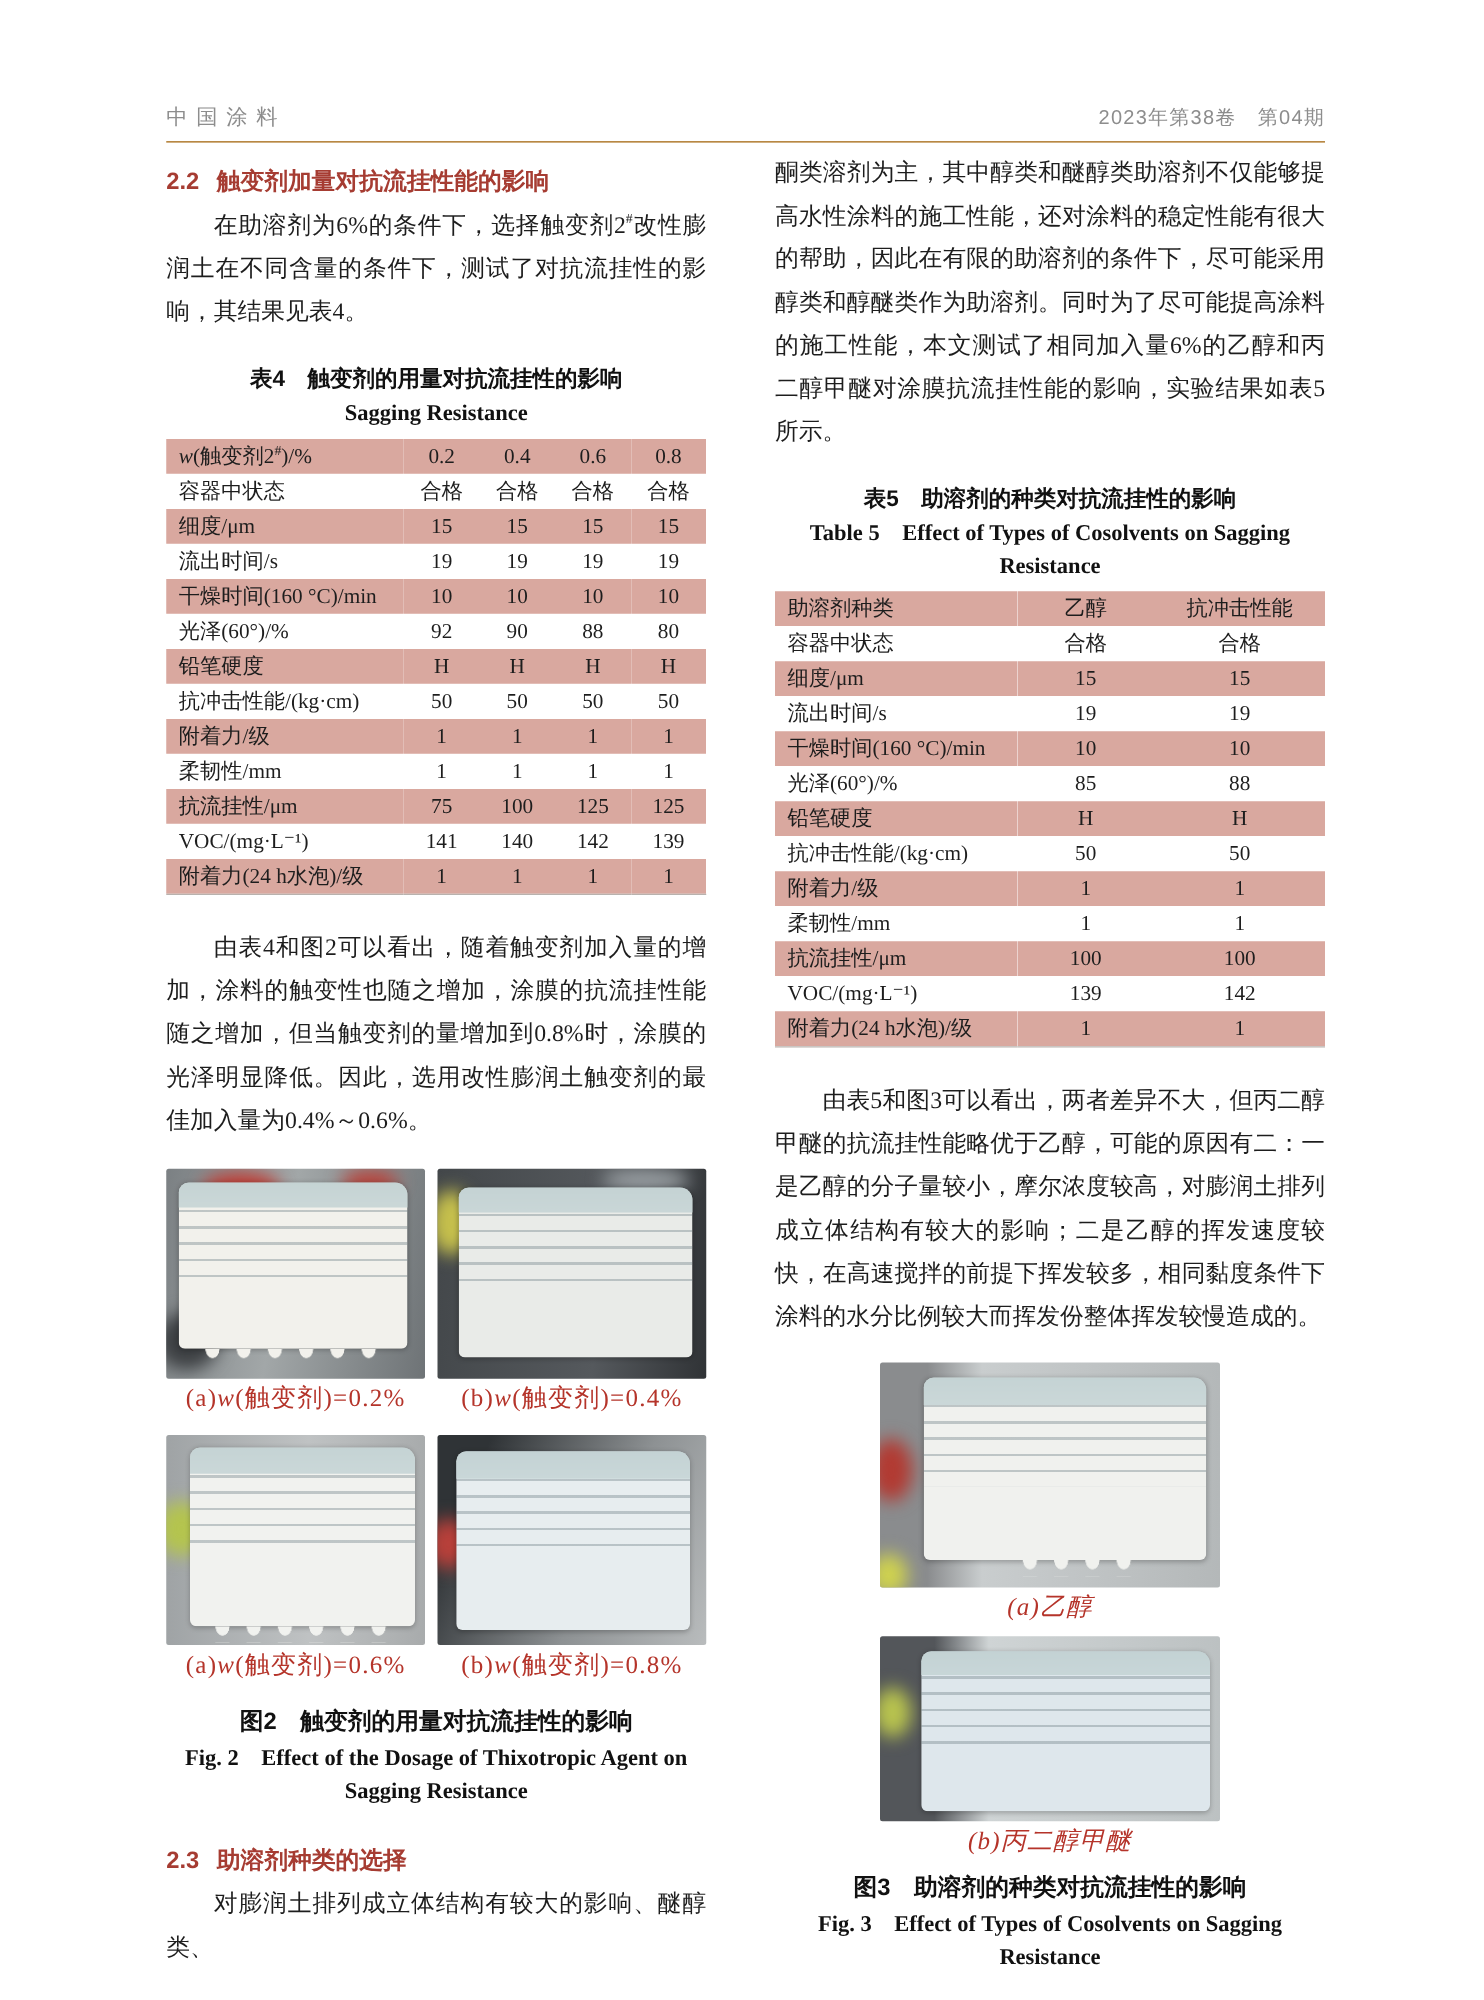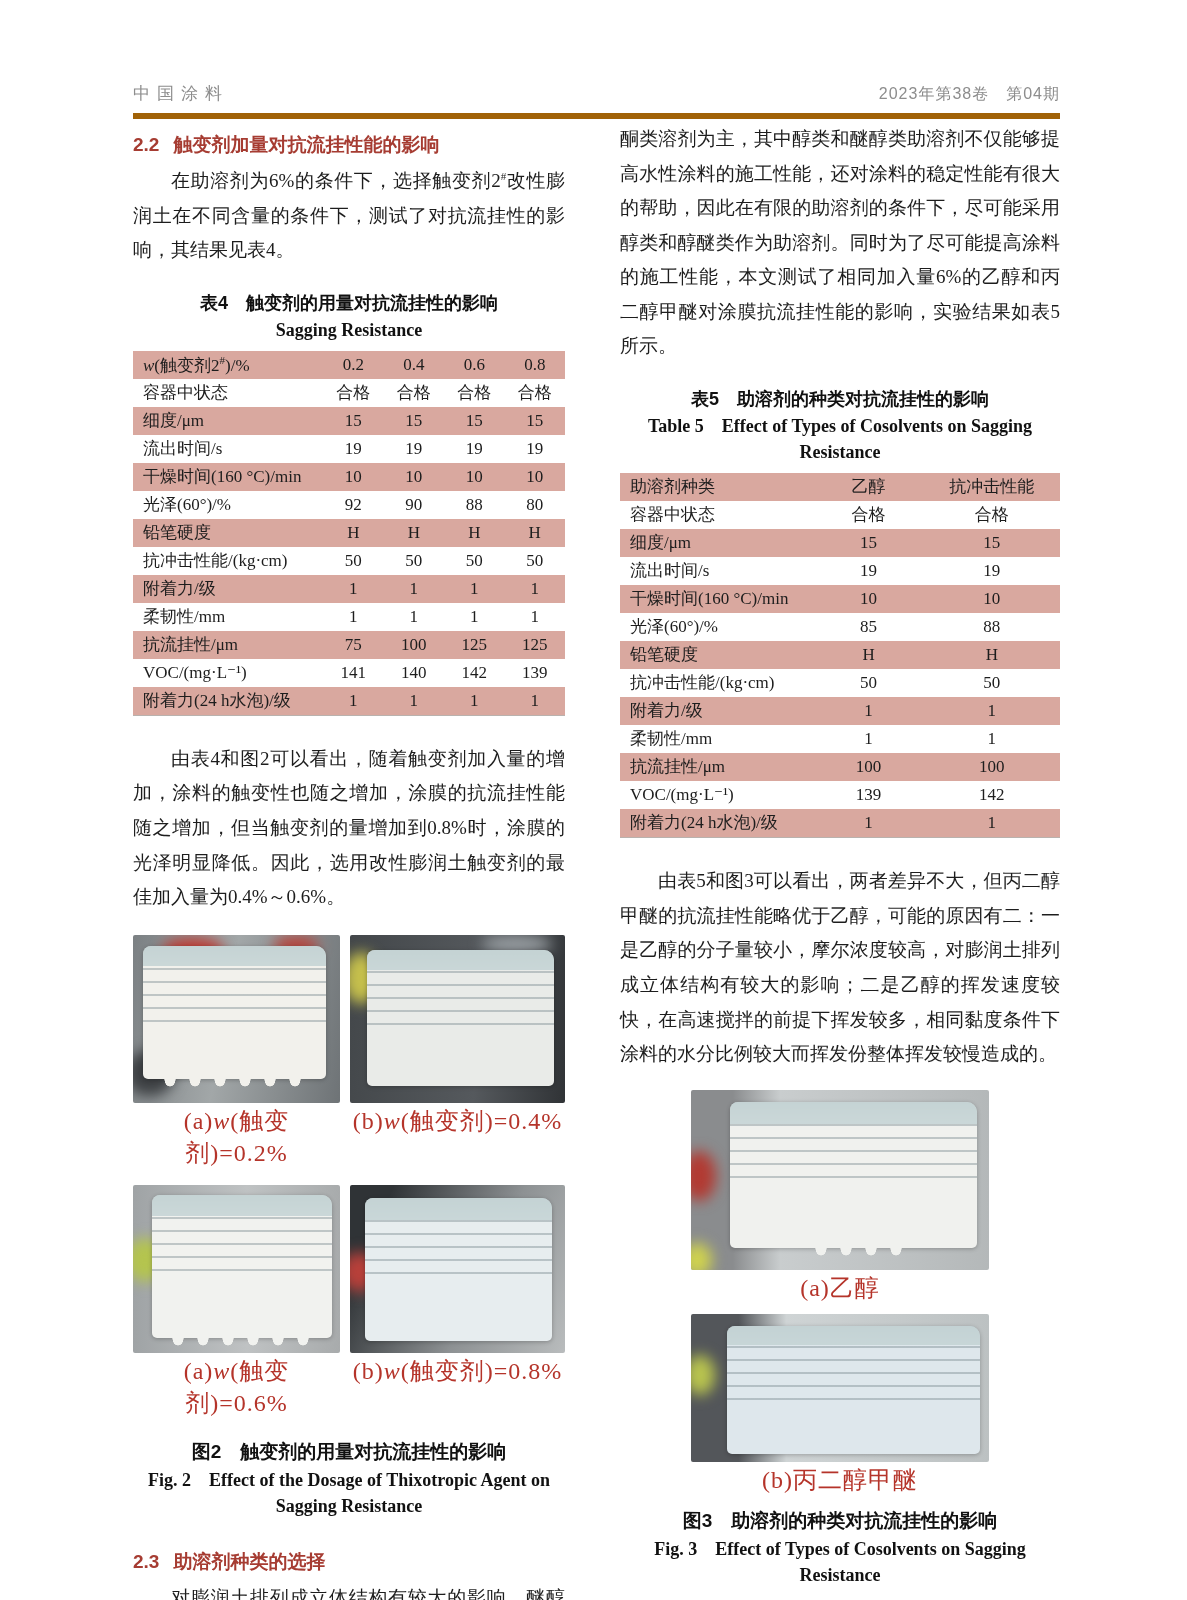--- a/index.html
+++ b/index.html
@@ -1,21 +1,21 @@
 <!DOCTYPE html>
 <html lang="zh"><head>
 <meta charset="utf-8">
 <style>
   html,body{margin:0;padding:0;background:#ffffff;}
   .page{position:relative;width:1187px;height:1600px;background:#fff;overflow:hidden;
         font-family:"Liberation Serif","DejaVu Serif",serif;color:#222;box-sizing:border-box;}
 
   
   .hdr{position:absolute;left:133px;right:127px;top:82px;display:flex;justify-content:space-between;
-       align-items:flex-end;padding-bottom:8px;border-bottom:6px solid #a16207;}
+       align-items:flex-end;padding-bottom:8px;border-bottom:1px solid #a16207;}
   .hdr .jname{font-size:17px;color:#8d8d8d;letter-spacing:7px;font-family:"Liberation Sans",sans-serif;}
   .hdr .issue{font-size:16px;color:#8d8d8d;letter-spacing:1px;font-family:"Liberation Sans",sans-serif;}
 
   
   .cols{position:absolute;left:133px;top:122px;width:927px;display:flex;gap:55px;}
   .col-l{width:432px;}
   .col-r{width:440px;}
 
   h3.sec{margin:10px 0 6px 0;font:bold 19px "Liberation Sans","DejaVu Sans",sans-serif;color:#a63c32;}
   h3.sec .no{margin-right:14px;}
@@ -65,25 +65,25 @@
   .p-b2{background:linear-gradient(115deg,#2f3336 15%,#8d9193 60%,#b9bcbd);}
   .p-b2 .panel{left:7%;right:6%;top:8%;bottom:7%;--pc:#e7edef;}
   .p-r1{background:linear-gradient(90deg,#8a8c8e 0 14%,#c9cdce 30%,#b4b8b9);}
   .p-r1 .panel{left:13%;right:4%;top:7%;bottom:12%;--pc:#f0f1ee;}
   .p-r2{background:linear-gradient(90deg,#53565a 0 16%,#cfd4d5 32%,#bcc1c2);}
   .p-r2 .panel{left:12%;right:3%;top:8%;bottom:5%;--pc:#dee7ec;}
 
   
   .grid2{display:grid;grid-template-columns:207px 215px;column-gap:10px;row-gap:6px;margin-top:20px;}
   .ph168{height:168px;}
-  .ph-cap{text-align:center;font-size:24px;color:#b5342a;letter-spacing:1px;margin:2px 0 10px 0;}
+  .ph-cap{text-align:center;font-size:20px;color:#b5342a;letter-spacing:1px;margin:2px 0 10px 0;}
   .figcap{text-align:center;margin-top:8px;}
   .figcap .zh{font:bold 19px "Liberation Sans","DejaVu Sans",sans-serif;color:#111;line-height:1.6;}
   .figcap .en{font:bold 18px "Liberation Serif","DejaVu Serif",serif;color:#111;line-height:1.45;}
-  .rphoto{width:298px;margin:18px auto 0 auto;}
+  .rphoto{width:272px;margin:18px auto 0 auto;font-style:italic;}
   .rph1{height:180px;} .rph2{height:148px;}
 
   
   .ftr{position:absolute;left:133px;top:1494px;display:flex;align-items:center;}
   .ftr .pageno{font-size:25px;color:#2e5b80;margin-right:12px;font-family:"Liberation Serif",serif;}
   .ftr .fbar{width:3px;height:42px;background:#2e5b80;margin-right:10px;}
   .ftr .fzh{font:bold 19px "Liberation Sans","DejaVu Sans",sans-serif;color:#2b2b2b;line-height:1.2;}
   .ftr .fen{font-size:12px;color:#6f6f6f;font-family:"Liberation Serif",serif;margin-top:2px;}
 </style>
 </head>

